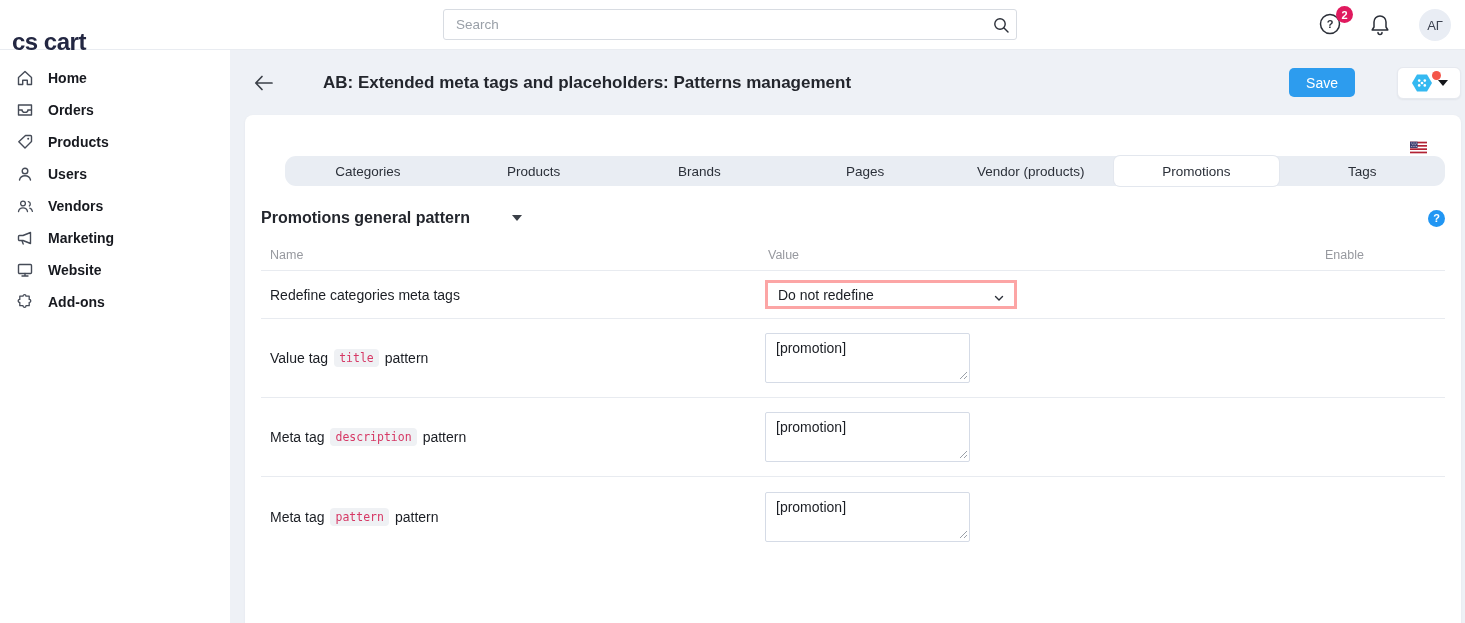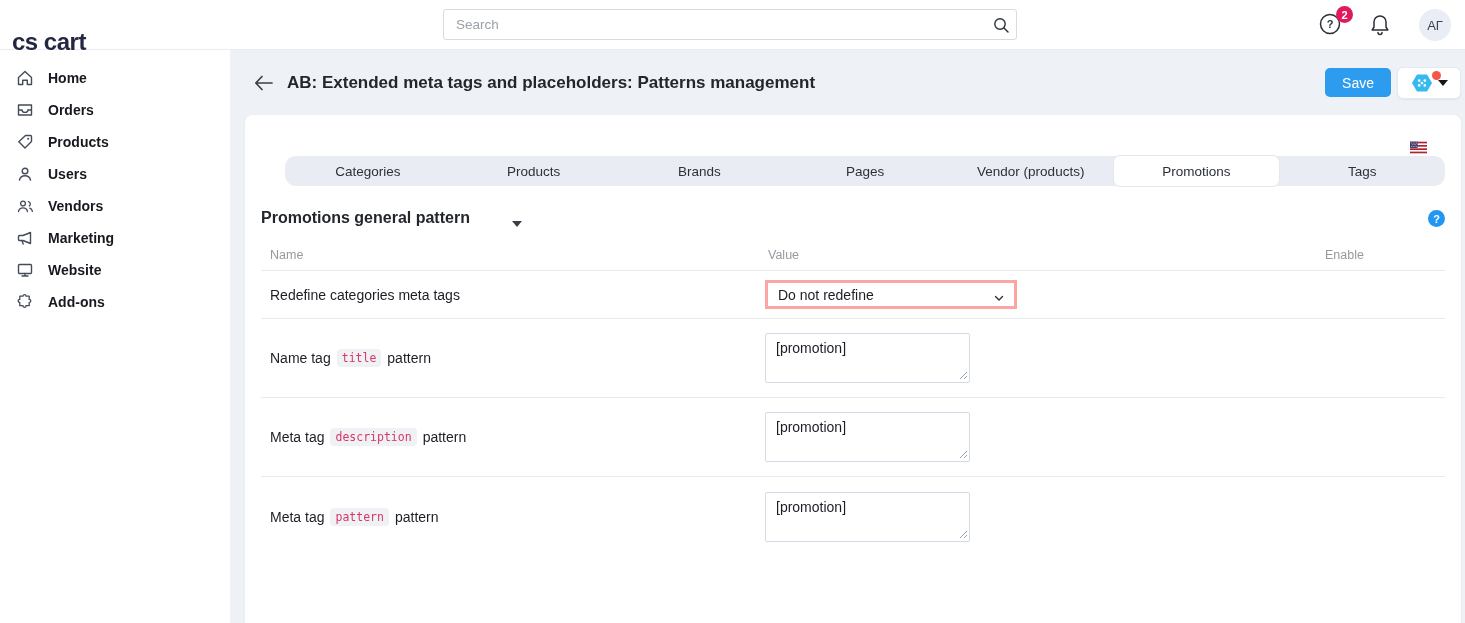--- a/index.html
+++ b/index.html
@@ -20,38 +20,38 @@
   .avatar { width:32px; height:32px; border-radius:50%; background:#e9edf4; color:#3c4250; font-size:13px; font-weight:500; display:flex; align-items:center; justify-content:center; margin-right:14px; cursor:pointer; }
 
   
   .layout { display:flex; height:573px; }
   .sidebar { width:230px; background:#fff; padding-top:12px; flex-shrink:0; }
   .nav-item { height:32px; display:flex; align-items:center; padding-left:16px; cursor:pointer; }
   .nav-icon { width:18px; height:18px; margin-right:14px; display:flex; align-items:center; justify-content:center; }
   .nav-label { font-size:14px; font-weight:700; color:#17191f; }
 
   .main { flex:1; position:relative; }
-  .page-header { height:65px; display:flex; align-items:center; padding:0 4px 0 23px; }
+  .page-header { height:65px; display:flex; align-items:center; padding:0 4px 0 23px;gap:36px; }
   .back-btn { width:20px; height:20px; cursor:pointer; display:flex; align-items:center; justify-content:center; }
   .page-title { font-size:17px; font-weight:700; color:#23262d; margin-left:14px; }
   .save-btn { margin-left:auto; background:#2d9cee; color:#fff; font-size:14px; font-family:"Liberation Sans", sans-serif; border:none; border-radius:5px; height:29px; padding:0 17px; cursor:pointer; }
   .addon-btn { position:relative; margin-left:6px; width:64px; height:32px; background:#fff; border:1px solid #e6e9ef; border-radius:6px; box-shadow:0 1px 2px rgba(40,50,70,.06); display:flex; align-items:center; justify-content:center; gap:5px; cursor:pointer; }
   .addon-dot { position:absolute; top:3px; left:34px; width:9px; height:9px; border-radius:50%; background:#f4564a; }
   .caret-down { width:0; height:0; border-left:5px solid transparent; border-right:5px solid transparent; border-top:6px solid #14161a; }
 
   
   .card { margin:0 4px 0 15px; height:508px; background:#fff; border-radius:8px 8px 0 0; box-shadow:0 1px 3px rgba(30,40,60,.05); padding:0 16px; }
   .flag-row { padding-top:26px; height:40px; display:flex; justify-content:flex-end; }
   .flag { margin-right:18px; cursor:pointer; line-height:0; }
 
   .tabs { margin-top:1px; height:30px; background:#e9edf3; border-radius:11px; display:flex;margin-left:24px; }
   .tab { flex:1; display:flex; align-items:center; justify-content:center; font-size:13.5px; color:#2b3039; cursor:pointer; border-radius:6px; }
   .tab.active { background:#fff; box-shadow:0 0 0 1px #e3e7ee; font-weight:400; }
 
-  .section-head { margin-top:23px; display:flex; align-items:flex-end;gap:32px; }
+  .section-head { margin-top:23px; display:flex; align-items:center;gap:32px; }
   .section-title { font-size:16px; font-weight:700; color:#23262d; cursor:pointer; }
   .section-caret { margin-left:10px; width:0; height:0; border-left:5px solid transparent; border-right:5px solid transparent; border-top:6px solid #3b4048; cursor:pointer; }
   .help-circle { margin-left:auto; width:17px; height:17px; border-radius:50%; background:#2196f3; color:#fff; font-size:11px; font-weight:700; display:flex; align-items:center; justify-content:center; cursor:pointer; }
 
   .table { margin-top:12px; }
   .trow { display:grid; grid-template-columns:504px 560px 1fr; align-items:center; }
   .thead { height:32px; border-bottom:1px solid #e8ebf0; }
   .th { font-size:12.5px; color:#97999f; }
   .th-name { padding-left:9px; }
   .th-value { padding-left:3px; }
@@ -264,21 +264,21 @@
               <span class="select-chevron"><svg width="12" height="12" viewBox="0 0 12 12" fill="none">
                     <path d="M2.5 4.5L6 8l3.5-3.5" stroke="#2b2f38" stroke-width="1.4" stroke-linecap="round" stroke-linejoin="round"></path>
                   </svg></span>
             </div>
           </div>
           <div></div>
         </div>
 
         <div class="trow tr tr-tall">
           <div class="cell-name">
-            <span>Name tag</span>
+            <span>Value tag</span>
             <span class="code-chip">title</span>
             <span>pattern</span>
           </div>
           <div>
             <div class="ta-wrap">
               <textarea style="">[promotion]</textarea>
               <span class="resize-handle"><svg width="9" height="9" viewBox="0 0 9 9">
                     <path d="M8 1L1 8M8 5L5 8" stroke="#9aa0a8" stroke-width="1"></path>
                   </svg></span>
             </div>

